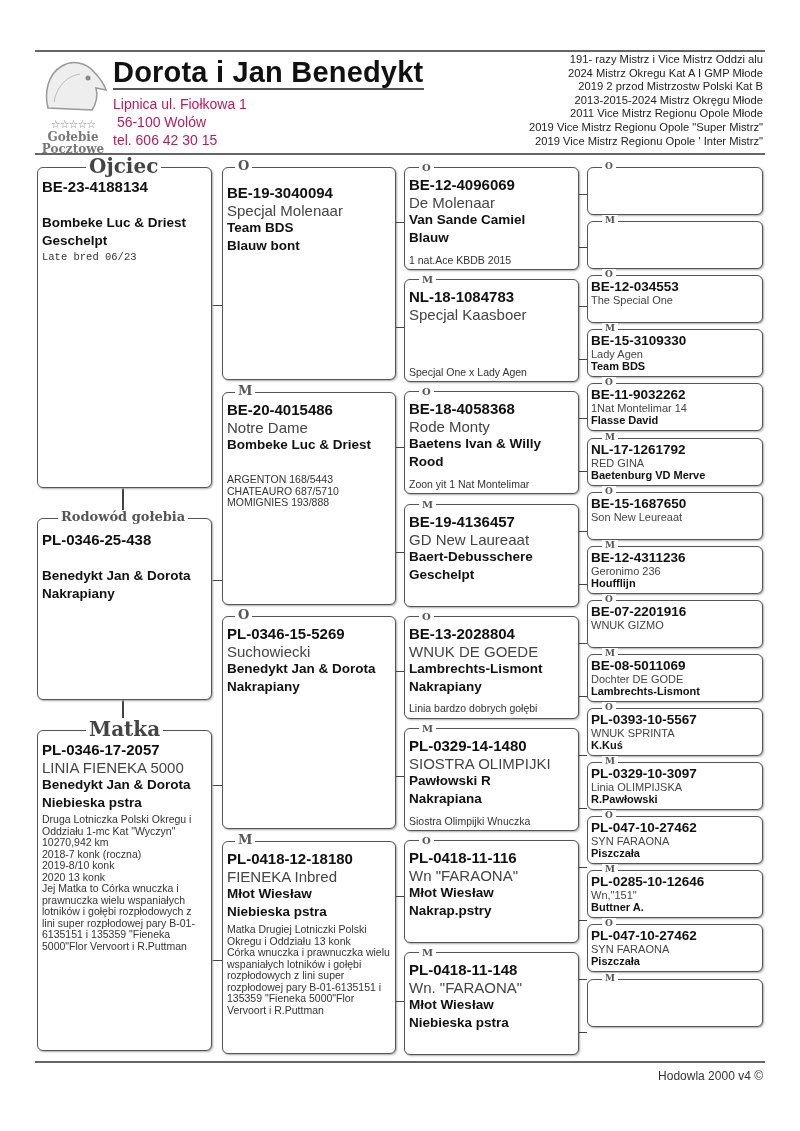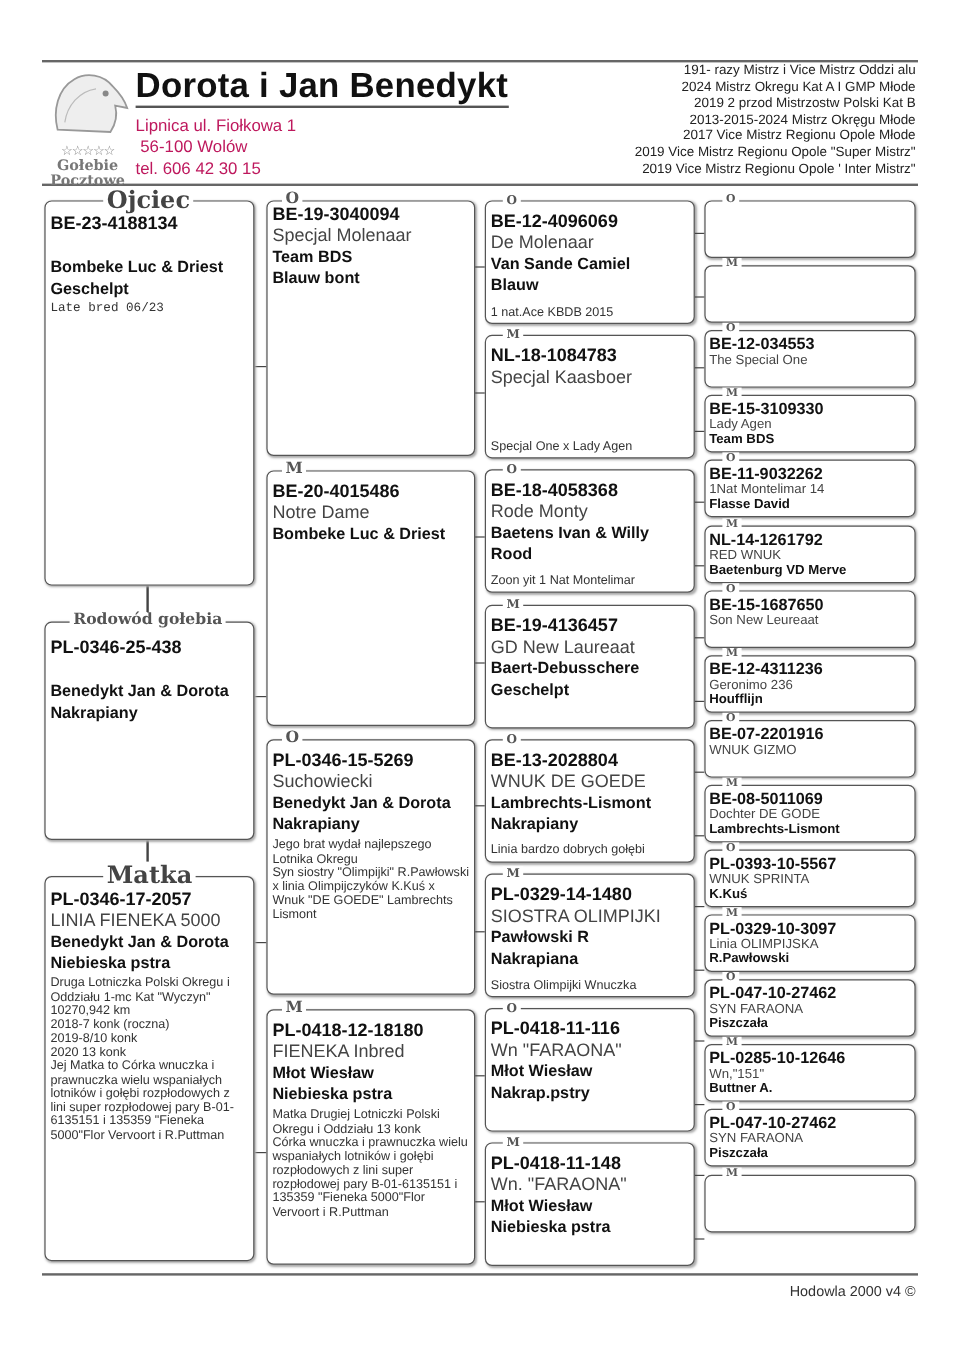--- a/index.html
+++ b/index.html
@@ -50,21 +50,21 @@
 <div class="title-line"></div>
 <div class="addr" style="top:96px;">Lipnica ul. Fiołkowa 1</div>
 <div class="addr" style="top:114px; white-space:pre;"> 56-100 Wolów</div>
 <div class="addr" style="top:132px;">tel. 606 42 30 15</div>
 
 <div class="achievements">
   <div>191- razy  Mistrz i Vice Mistrz Oddzi alu</div>
   <div>2024 Mistrz Okregu Kat A I GMP  Młode</div>
   <div>2019 2 przod Mistrzostw Polski Kat B</div>
   <div>2013-2015-2024 Mistrz Okręgu Młode</div>
-  <div>2017 Vice Mistrz Regionu Opole Młode</div>
+  <div>2011 Vice Mistrz Regionu Opole Młode</div>
   <div>2019 Vice Mistrz Regionu Opole "Super Mistrz"</div>
   <div>2019 Vice Mistrz Regionu Opole ' Inter Mistrz"</div>
 </div>
 
 <div class="conn" style="left:122px; top:488px; width:2px; height:30px;"></div>
 <div class="conn" style="left:122px; top:700px; width:2px; height:30px;"></div>
 <div class="conn" style="left:212px; top:305px; width:10px; height:1px;"></div>
 <div class="conn" style="left:212px; top:960px; width:10px; height:1px;"></div>
 <div class="conn" style="left:212px; top:580px; width:10px; height:1px;"></div>
 <div class="conn" style="left:212px; top:785px; width:10px; height:1px;"></div>
@@ -95,45 +95,46 @@
   <div class="note" style="white-space:pre-line; margin-top:2px;">Druga Lotniczka Polski Okregu i Oddziału 1-mc Kat "Wyczyn" 10270,942 km
 2018-7 konk (roczna)
 2019-8/10 konk
 2020 13 konk
 Jej Matka to Córka wnuczka i prawnuczka wielu wspaniałych lotników i gołębi rozpłodowych z lini super rozpłodowej pary B-01-6135151 i 135359 "Fieneka 5000"Flor Vervoort i R.Puttman</div>
 </div>
 
 <div id="gen2">
     <div class="box" style="left:222px; top:167px; width:174px; height:213px;">
       <span class="legend g2">O</span>
-      <div class="ring" style="margin-top:0;">BE-19-3040094</div>
+      <div class="ring" style="margin-top:14px;">BE-19-3040094</div>
       <div class="name">Specjal Molenaar</div>
       <div class="owner">Team BDS</div>
       <div class="owner">Blauw bont</div>
       <div class="note" style="white-space:pre-line; margin-top:3px;"></div>
     </div>
     <div class="conn" style="left:396px; top:222px; width:8px; height:1px;"></div>
     <div class="conn" style="left:396px; top:327px; width:8px; height:1px;"></div>
     <div class="box" style="left:222px; top:392px; width:174px; height:213px;">
       <span class="legend g2">M</span>
       <div class="ring" style="margin-top:6px;">BE-20-4015486</div>
       <div class="name">Notre Dame</div>
       <div class="owner">Bombeke Luc &amp; Driest</div>
       <div class="owner"></div>
+      <div class="note" style="white-space: pre-line; margin-top: 20px;">ARGENTON 168/5443
+CHATEAURO 687/5710
+MOMIGNIES 193/888</div>
     </div>
     <div class="conn" style="left:396px; top:447px; width:8px; height:1px;"></div>
     <div class="conn" style="left:396px; top:552px; width:8px; height:1px;"></div>
     <div class="box" style="left:222px; top:616px; width:174px; height:213px;">
       <span class="legend g2">O</span>
       <div class="ring" style="margin-top:6px;">PL-0346-15-5269</div>
       <div class="name">Suchowiecki</div>
       <div class="owner">Benedykt Jan &amp; Dorota</div>
       <div class="owner">Nakrapiany</div>
-      <div class="note" style="white-space:pre-line; margin-top:3px;">Jego brat wydał najlepszego Lotnika Okregu
-Syn siostry "Olimpijki" R.Pawłowski x linia Olimpijczyków K.Kuś x Wnuk "DE GOEDE" Lambrechts Lismont</div>
     </div>
     <div class="conn" style="left:396px; top:671px; width:8px; height:1px;"></div>
     <div class="conn" style="left:396px; top:776px; width:8px; height:1px;"></div>
     <div class="box" style="left:222px; top:841px; width:174px; height:213px;">
       <span class="legend g2">M</span>
       <div class="ring" style="margin-top:6px;">PL-0418-12-18180</div>
       <div class="name">FIENEKA Inbred</div>
       <div class="owner">Młot Wiesław</div>
       <div class="owner">Niebieska pstra</div>
       <div class="note" style="white-space:pre-line; margin-top:3px;">Matka Drugiej Lotniczki Polski Okregu i Oddziału 13 konk
@@ -252,22 +253,22 @@
       <div class="owner sm">Team BDS</div>
     </div>
     <div class="box" style="left:587px; top:383.4px; width:176px; height:48px; padding:1px 3px;">
       <span class="legend g4">O</span>
       <div class="ring sm" style="margin-top:2px;">BE-11-9032262</div>
       <div class="name sm">1Nat Montelimar 14</div>
       <div class="owner sm">Flasse David</div>
     </div>
     <div class="box" style="left:587px; top:437.5px; width:176px; height:48px; padding:1px 3px;">
       <span class="legend g4">M</span>
-      <div class="ring sm" style="margin-top:2px;">NL-14-1261792</div>
-      <div class="name sm">RED WNUK</div>
+      <div class="ring sm" style="margin-top:2px;">NL-17-1261792</div>
+      <div class="name sm">RED GINA</div>
       <div class="owner sm">Baetenburg VD Merve</div>
     </div>
     <div class="box" style="left:587px; top:491.6px; width:176px; height:48px; padding:1px 3px;">
       <span class="legend g4">O</span>
       <div class="ring sm" style="margin-top:2px;">BE-15-1687650</div>
       <div class="name sm">Son New Leureaat</div>
       <div class="owner sm"></div>
     </div>
     <div class="box" style="left:587px; top:545.7px; width:176px; height:48px; padding:1px 3px;">
       <span class="legend g4">M</span>

